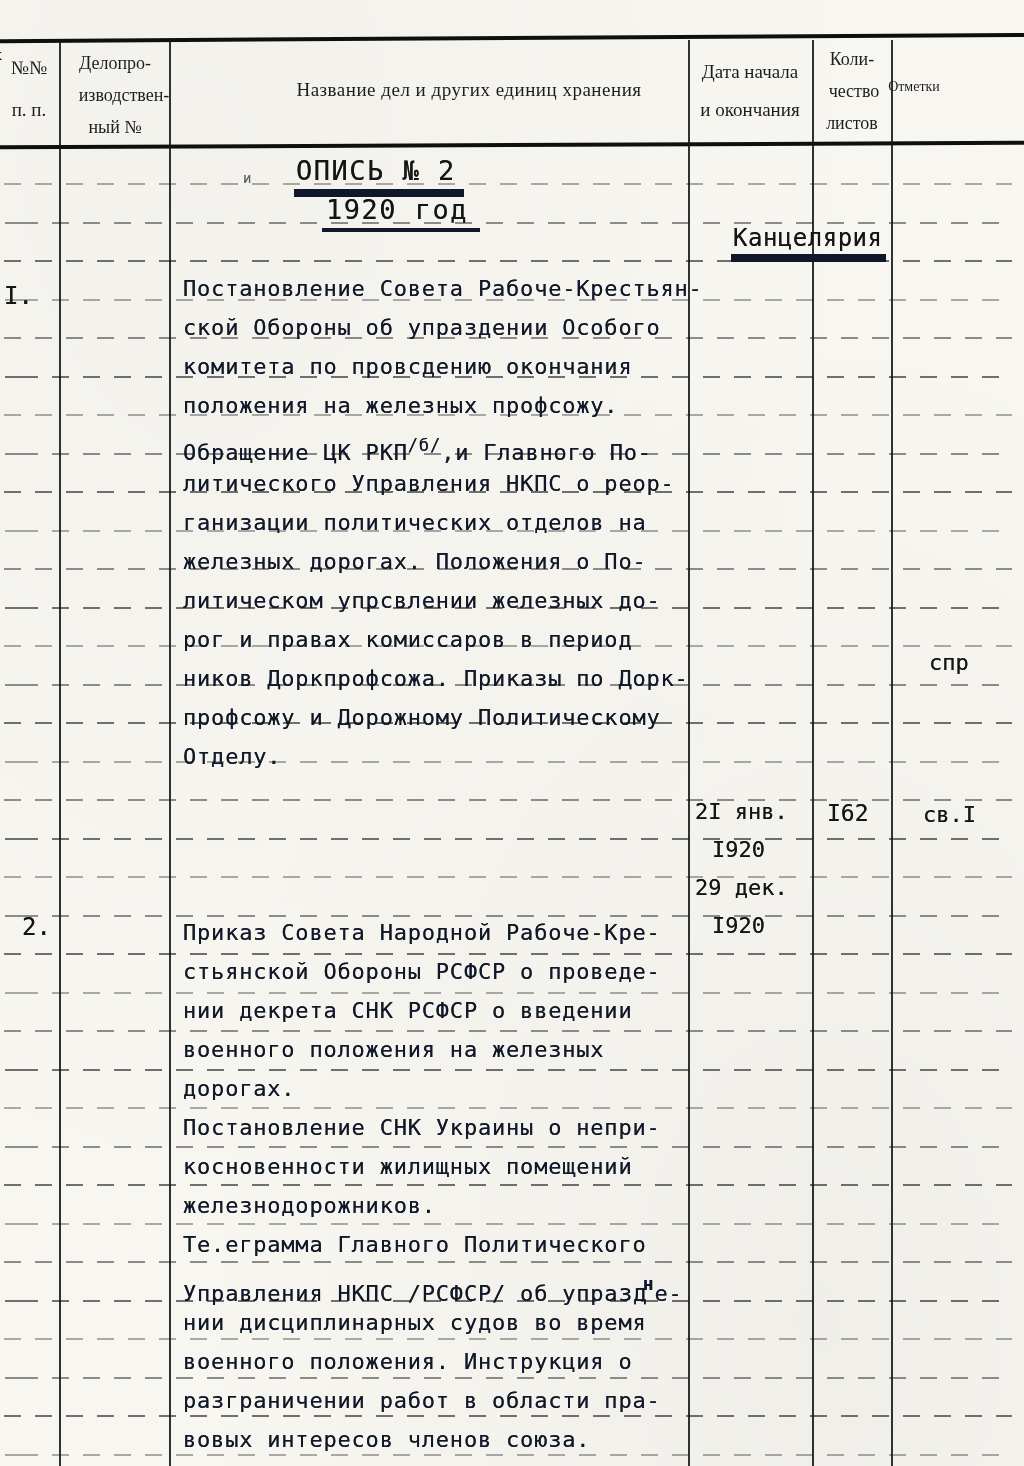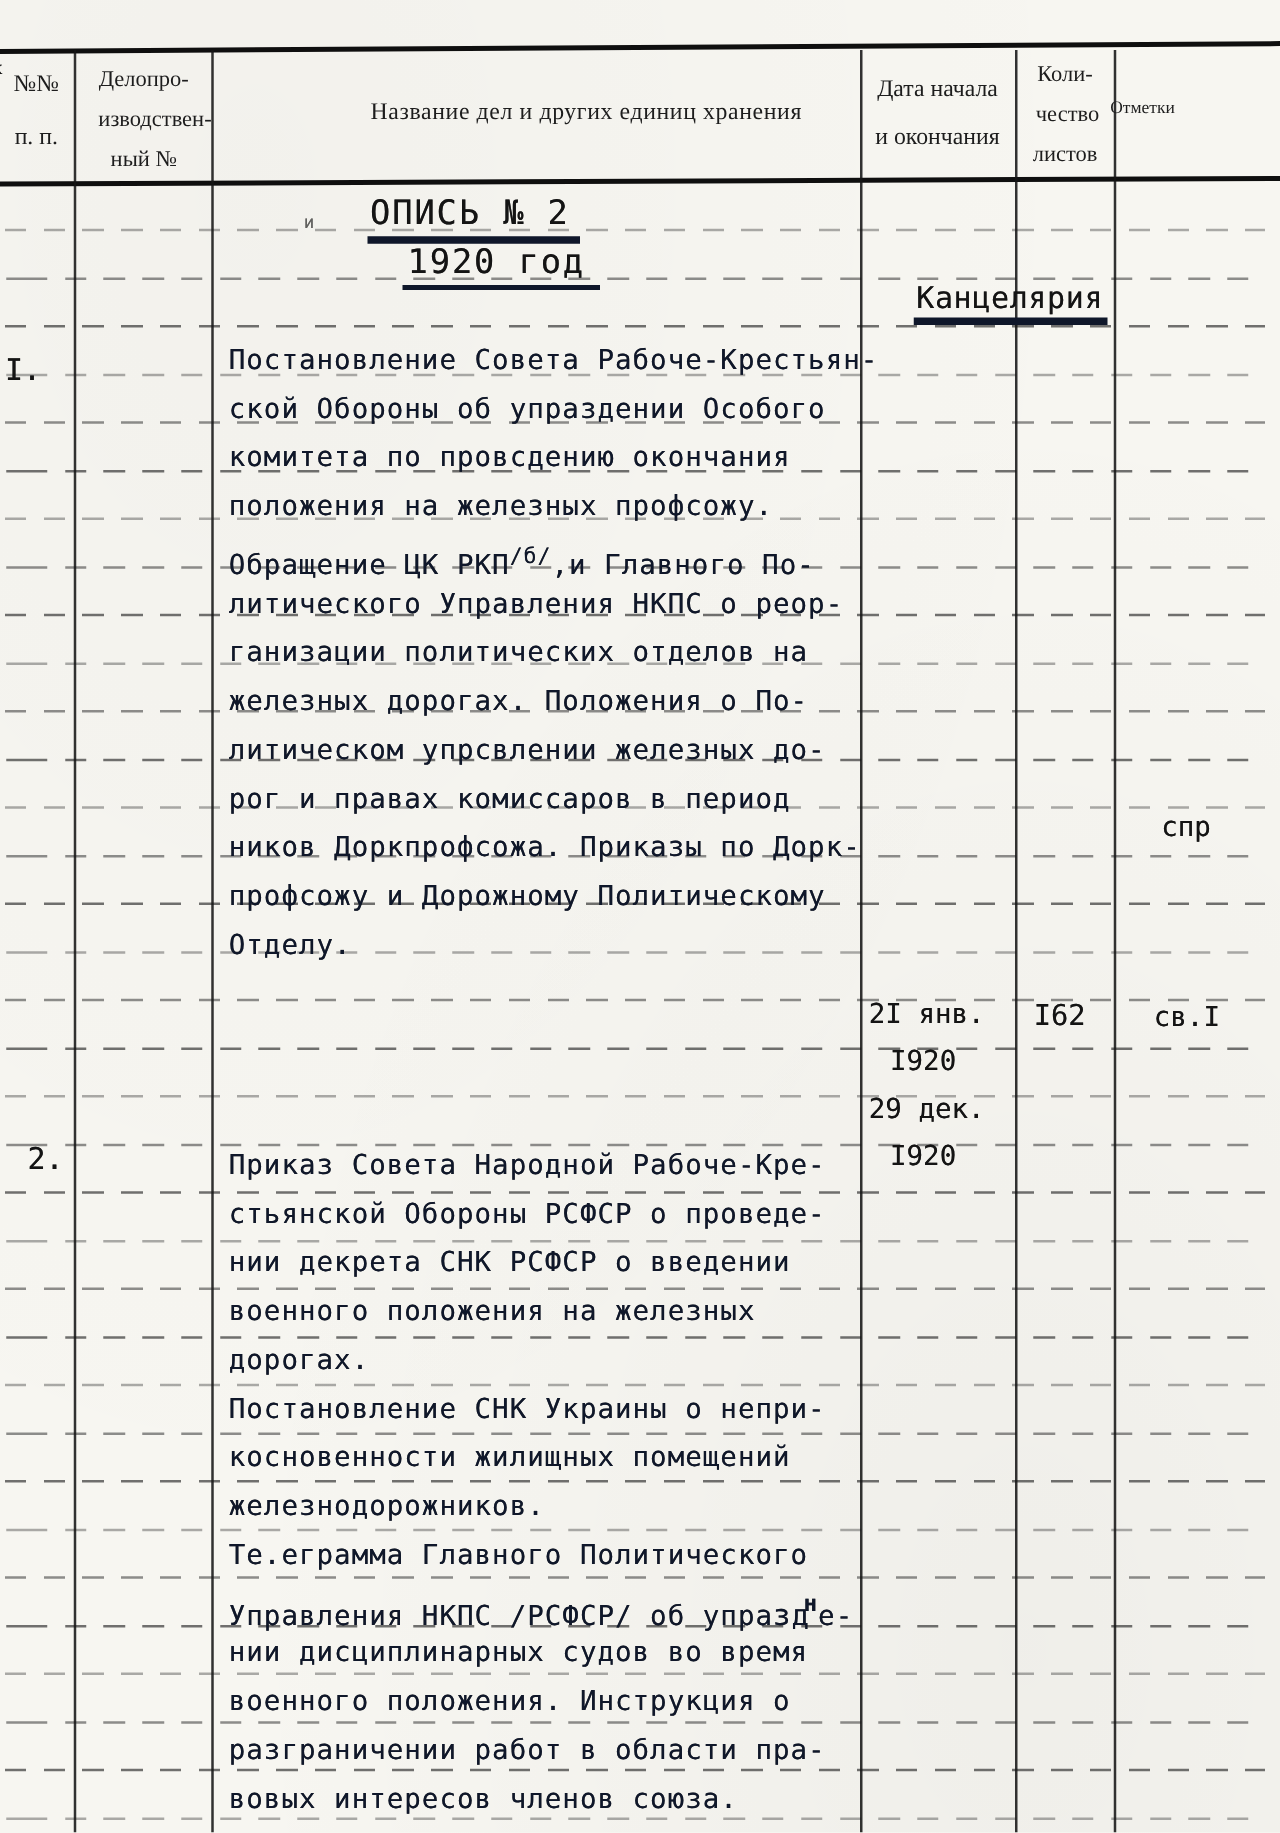--- a/index.html
+++ b/index.html
@@ -37,21 +37,21 @@
   .typed{
     position:absolute;color:#141414;white-space:nowrap;
     text-shadow:0 0 0.5px rgba(10,10,10,0.7);
   }
   .entry-lines{position:absolute;left:183px;font-size:22px;letter-spacing:0.8px;
     color:#0f172a;text-shadow:0 0 0.5px rgba(10,10,10,0.7);}
   .tl{height:39px;line-height:42px;white-space:nowrap;}
   .sup{font-size:0.78em;vertical-align:9px;}
   .hand{font-weight:400;font-size:1.05em;}
   .hand-sup{font-weight:700;font-size:0.82em;vertical-align:11px;margin-left:-5px;}
-  .uline{border-bottom:6px solid #0f172a;}
+  .uline{border-bottom:8px solid #0f172a;}
   #title1{left:294px;top:155px;font-size:27px;letter-spacing:1.5px;padding:0 8px 3px 2px;}
   #title2{left:322px;top:194px;font-size:27px;letter-spacing:1.5px;padding:0 12px 3px 4px;border-bottom-width:4px;}
   #office{left:731px;top:224px;font-size:24px;letter-spacing:0.5px;padding:0 3px 2px 2px;}
   #stray-mark{left:243px;top:170px;font-size:14px;opacity:0.65;}
   #edge-char{left:-6px;top:46px;font-family:"Liberation Serif",serif;font-size:16px;}
   #num1{left:4px;top:282px;font-size:24px;}
   #num2{left:22px;top:913px;font-size:24px;}
   .datecell{font-size:22px;}
   #date-s1{left:695px;top:799px;}
   #date-s2{left:712px;top:837px;}

